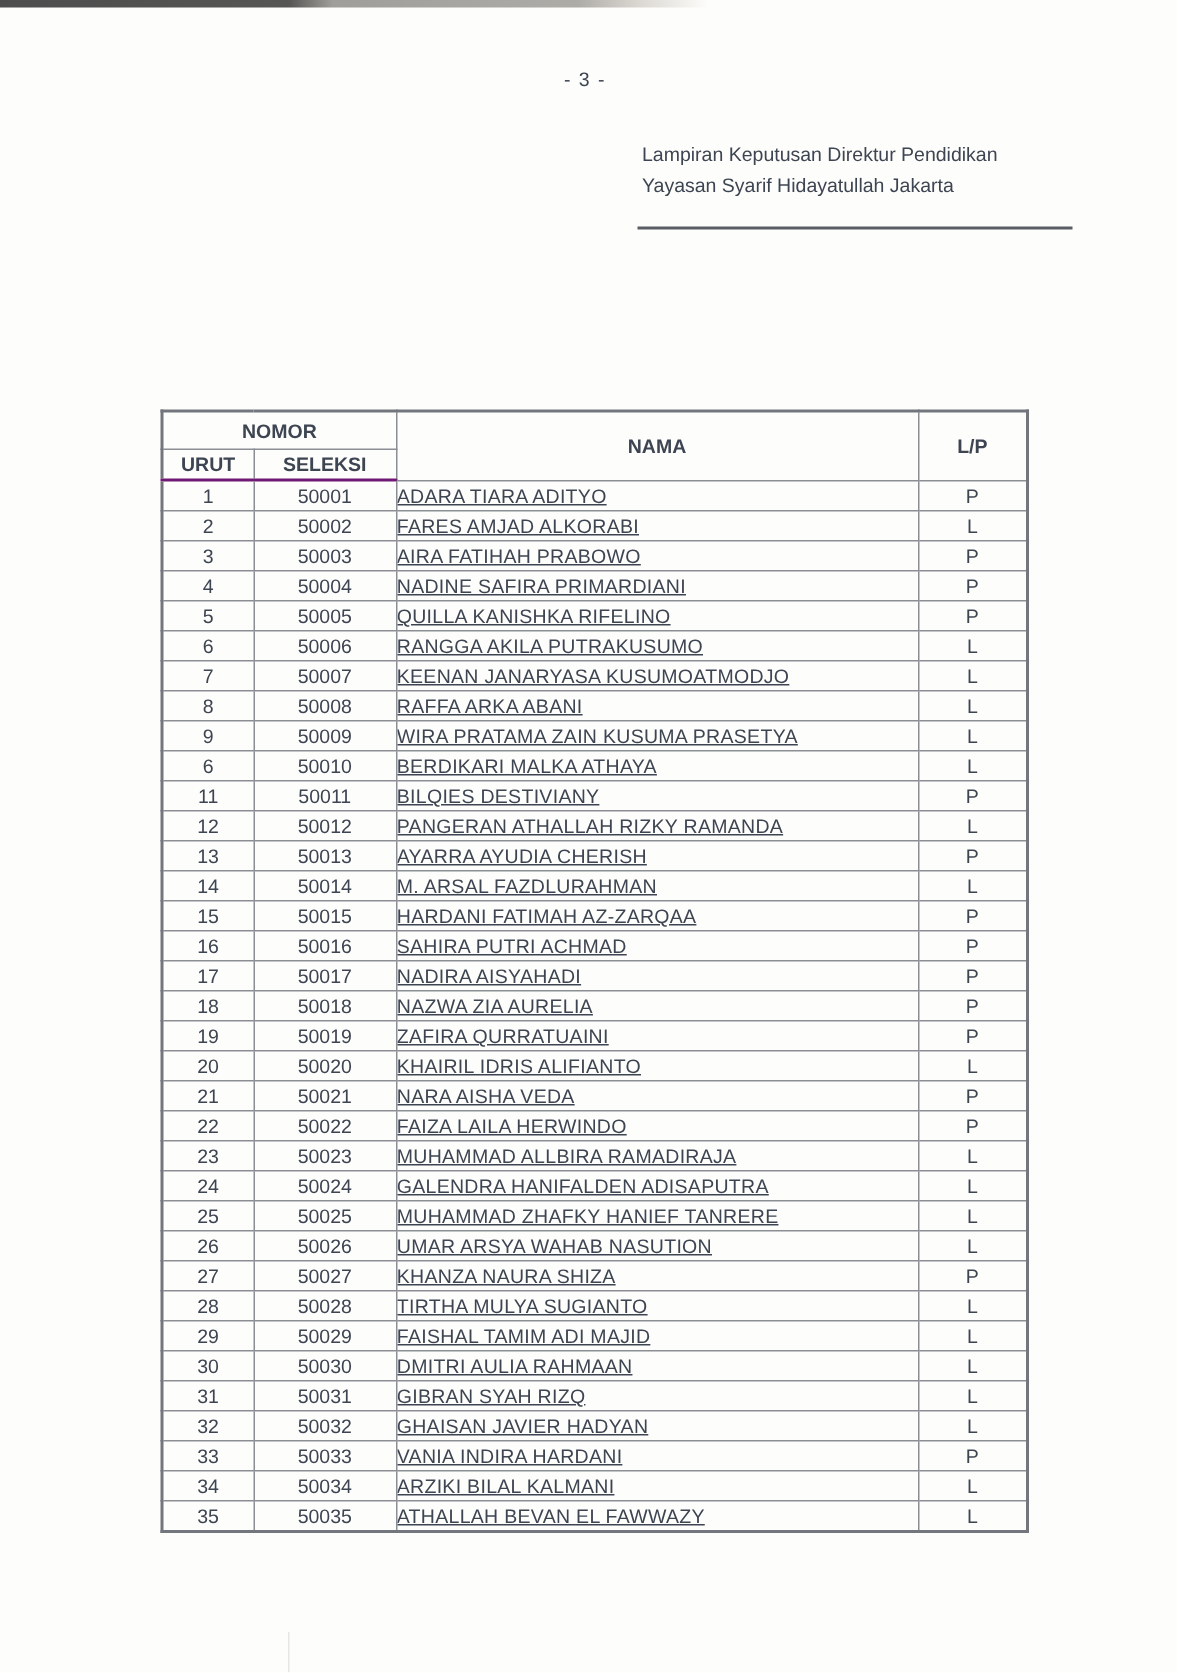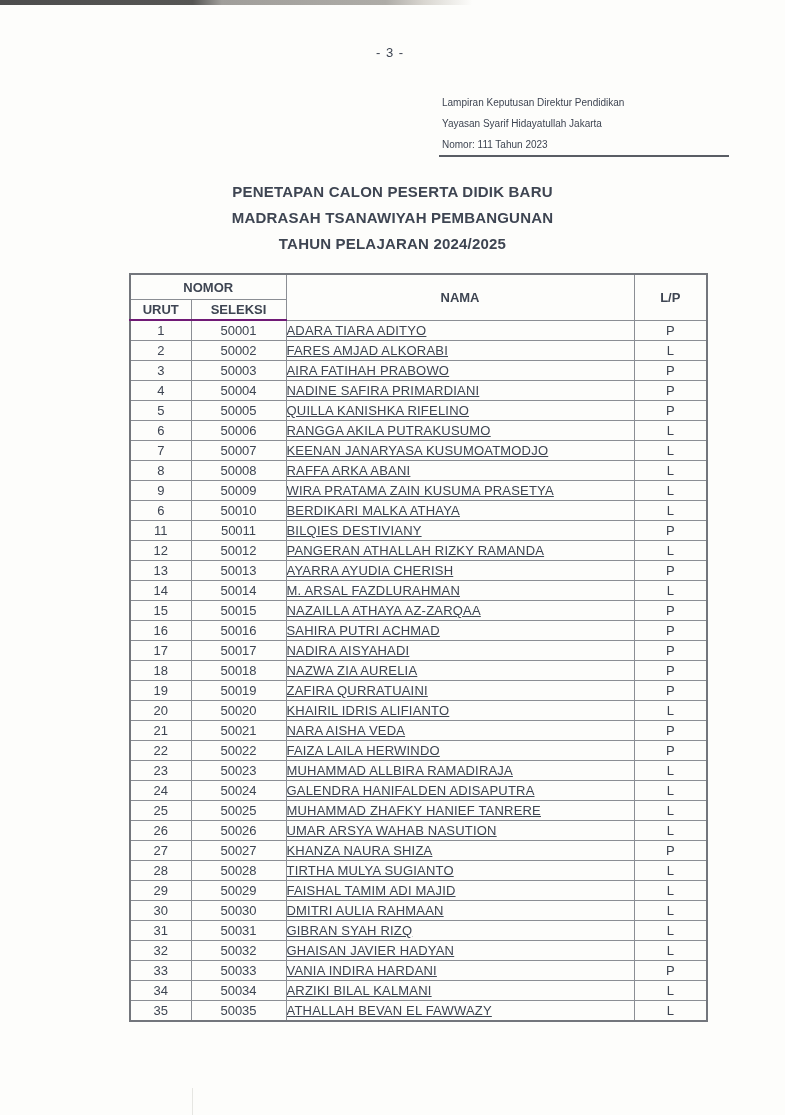--- a/index.html
+++ b/index.html
@@ -25,37 +25,36 @@
   }
   .scan-bottom-line{
     position:absolute;left:192px;top:1088px;width:1px;height:27px;
     background:#e6e6e2;
   }
   .page-number{
     position:absolute;left:355px;top:45px;width:70px;
     text-align:center;font-size:13px;letter-spacing:1px;
   }
   .letterhead{
-    position:absolute;left:439px;top:92px;width:290px;
-    font-size:10px;line-height:21px;
-    padding-bottom:0;
+    position:absolute;left:425px;top:92px;width:290px;
+    font-size:13px;line-height:21px;
+    padding-bottom:17px;
     border-bottom:2px solid #595d64;
   }
   .letterhead .lh-line{padding-left:3px;}
   .doc-title{
     position:absolute;left:0;top:179px;width:785px;
     text-align:center;font-weight:bold;font-size:15px;line-height:26px;
     letter-spacing:.2px;
   }
   table.roster{
     position:absolute;left:107px;top:273px;
     width:577px;
     border-collapse:collapse;table-layout:fixed;
     border:2px solid var(--outer);
-    margin-left:22px;
   }
   table.roster th, table.roster td{
     border:1px solid var(--border);
     color:var(--ink);
     overflow:hidden;white-space:nowrap;
     padding:0;
   }
   table.roster thead th{font-weight:bold;font-size:13px;text-align:center;}
   table.roster thead tr.hrow-1 th{height:24px;}
   table.roster thead tr.hrow-2 th{height:19px;border-bottom:2px solid #701a75;}
@@ -68,28 +67,22 @@
 
 <div class="sheet">
 
   <div class="scan-top"></div>
 
   <div class="page-number">- 3 -</div>
 
   <div class="letterhead">
     <div class="lh-line">Lampiran Keputusan Direktur Pendidikan</div>
     <div class="lh-line">Yayasan Syarif Hidayatullah Jakarta</div>
-    <div class="lh-line">Nomor: 111 Tahun 2023</div>
   </div>
 
-  <div class="doc-title">
-    <div>PENETAPAN CALON PESERTA DIDIK BARU</div>
-    <div>MADRASAH TSANAWIYAH PEMBANGUNAN</div>
-    <div>TAHUN PELAJARAN 2024/2025</div>
-  </div>
 
   <table class="roster">
     <colgroup>
       <col style="width:61px">
       <col style="width:95px">
       <col style="width:348px">
       <col style="width:73px">
     </colgroup>
     <thead>
       <tr class="hrow-1">
@@ -197,21 +190,21 @@
     <tr>
       <td class="c-urut">14</td>
       <td class="c-seleksi">50014</td>
       <td class="c-nama">M. ARSAL FAZDLURAHMAN</td>
       <td class="c-lp">L</td>
     </tr>
 
     <tr>
       <td class="c-urut">15</td>
       <td class="c-seleksi">50015</td>
-      <td class="c-nama">NAZAILLA ATHAYA AZ-ZARQAA</td>
+      <td class="c-nama">HARDANI FATIMAH AZ-ZARQAA</td>
       <td class="c-lp">P</td>
     </tr>
 
     <tr>
       <td class="c-urut">16</td>
       <td class="c-seleksi">50016</td>
       <td class="c-nama">SAHIRA PUTRI ACHMAD</td>
       <td class="c-lp">P</td>
     </tr>
 

